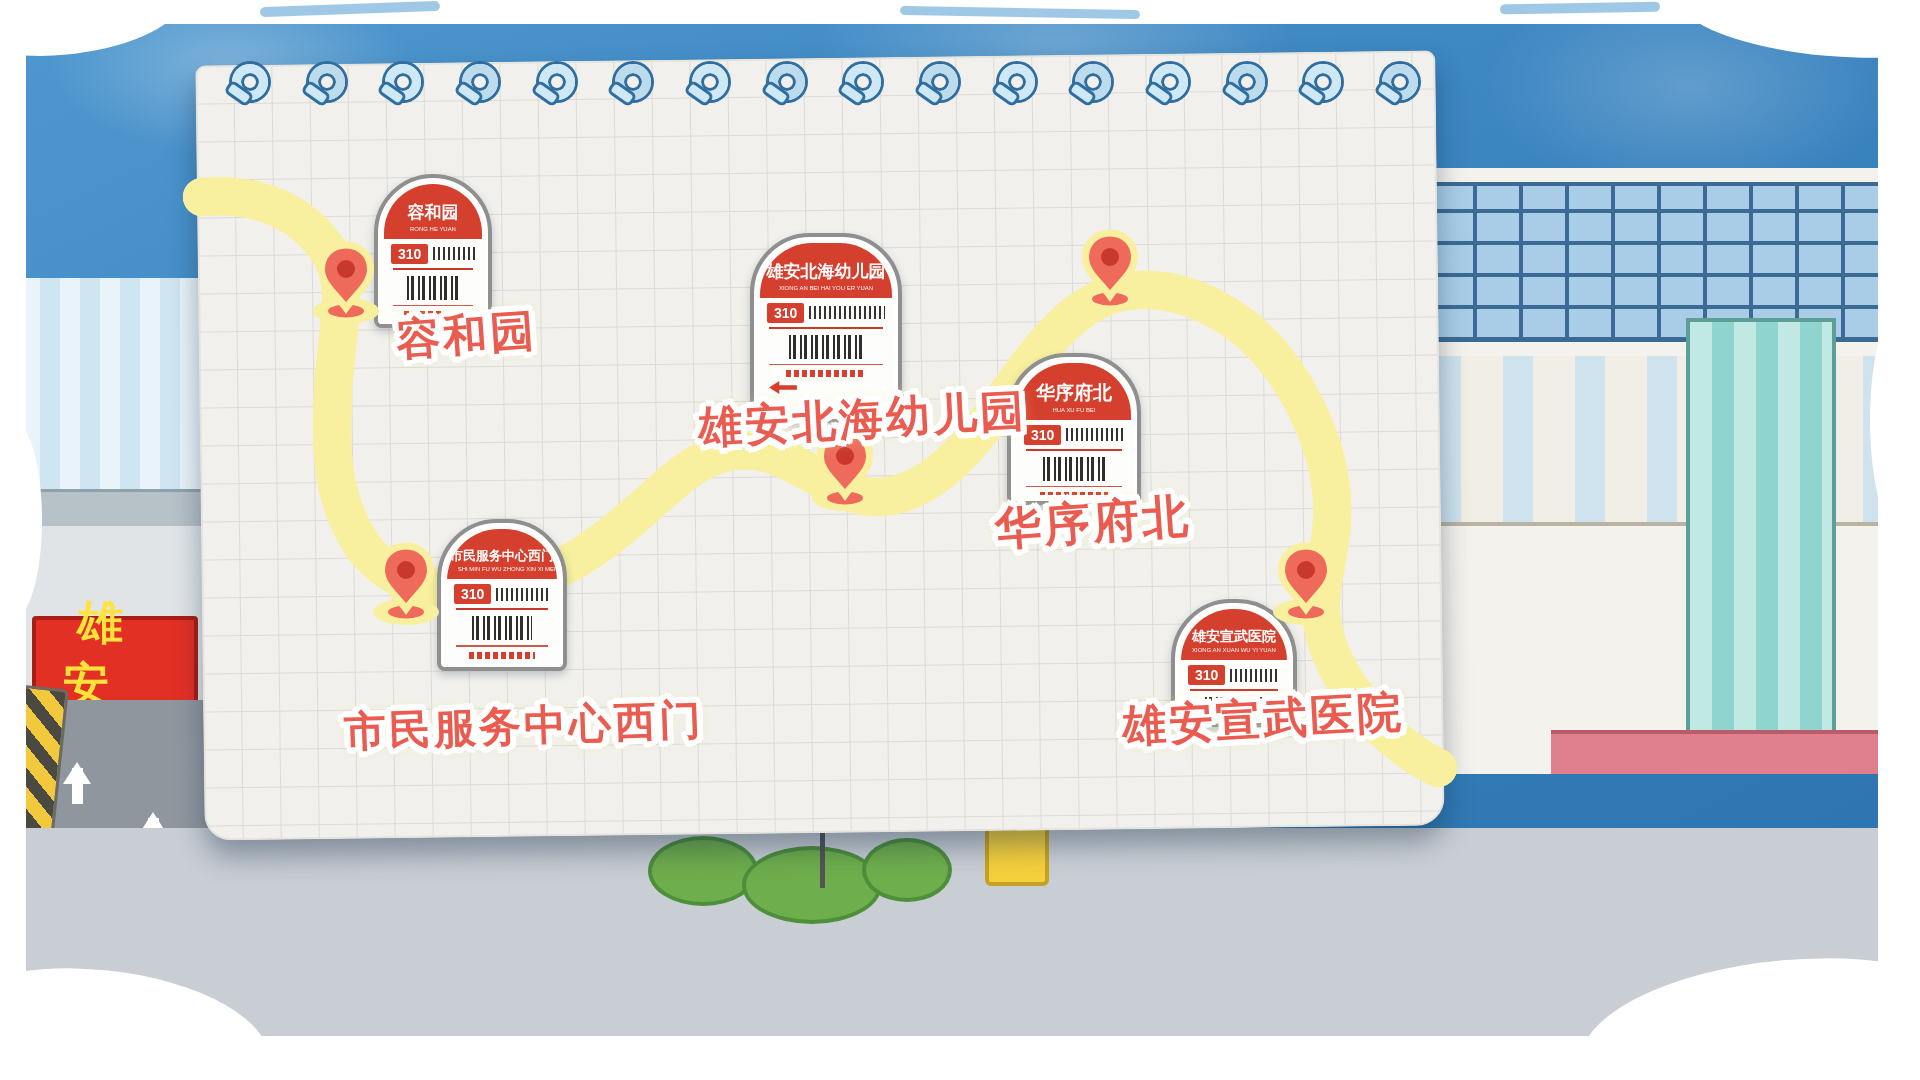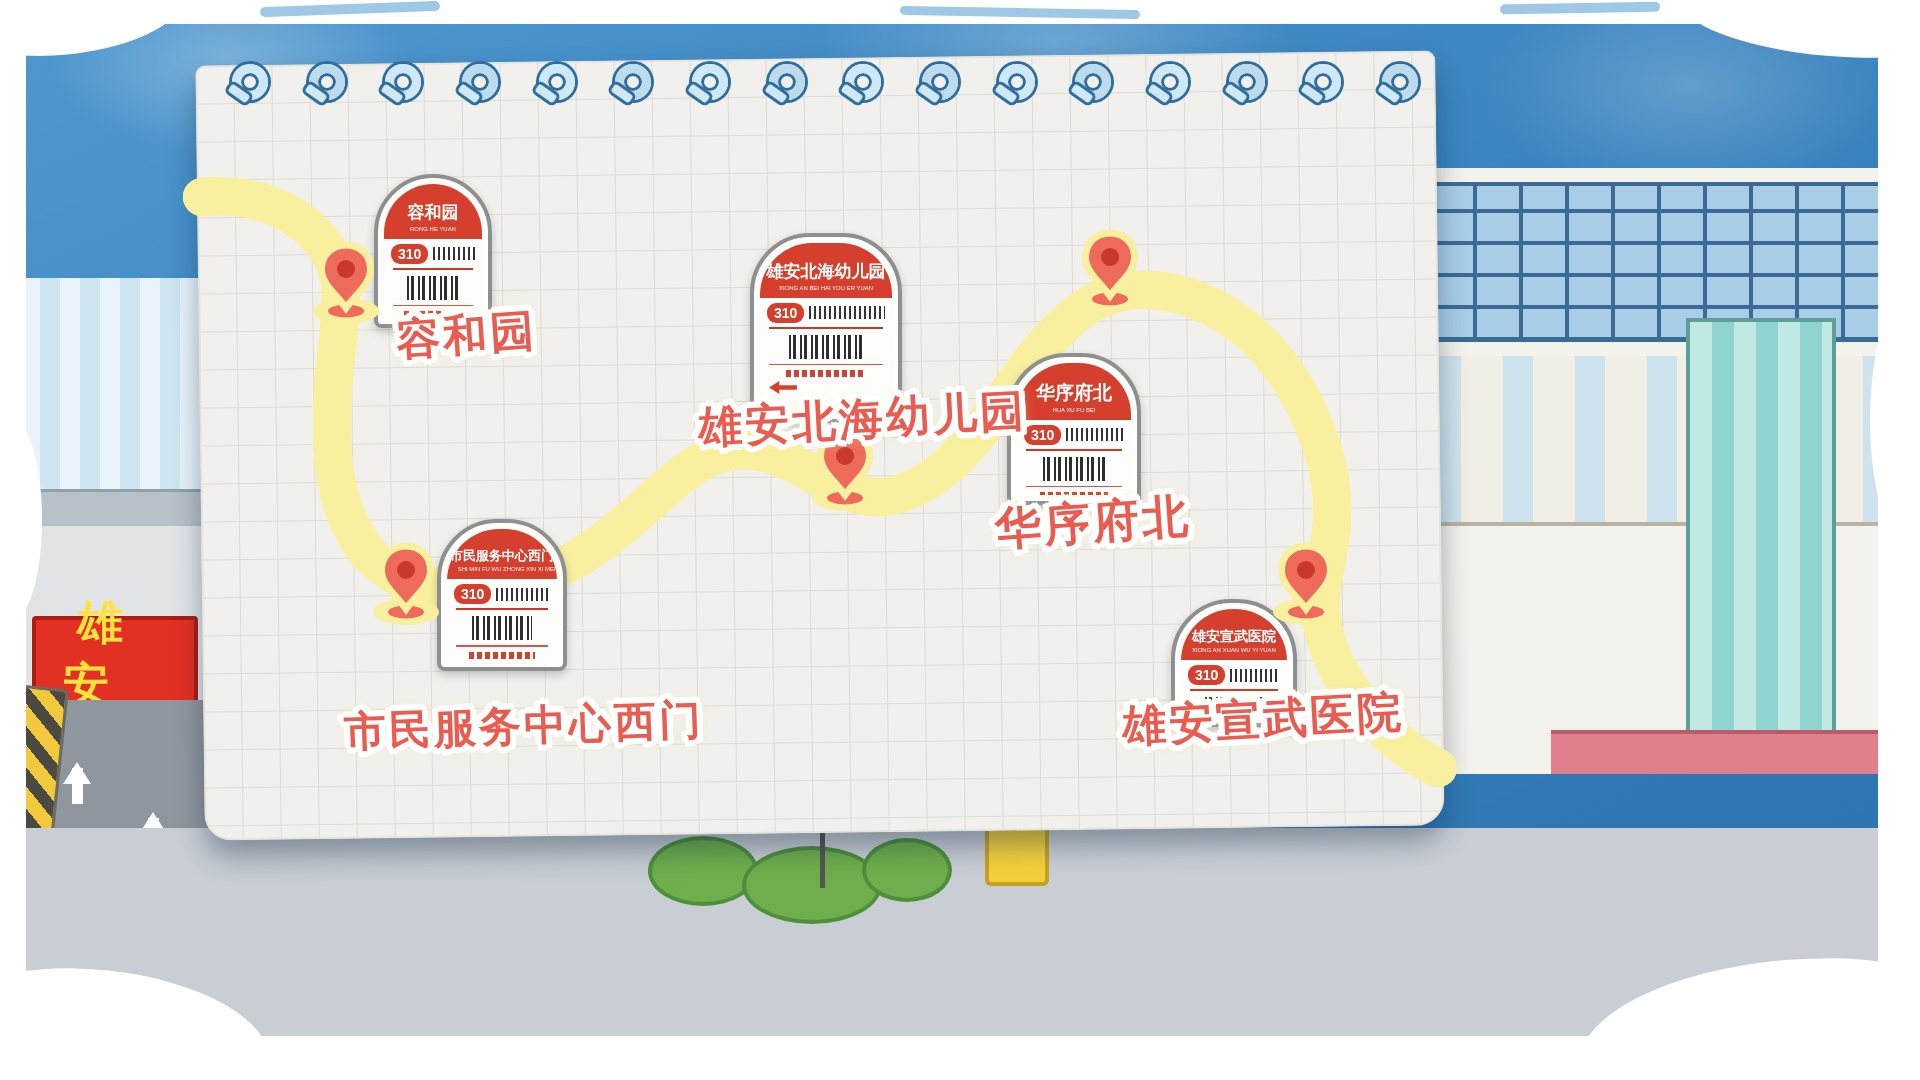--- a/index.html
+++ b/index.html
@@ -72,21 +72,21 @@
 
   
   .stop-sign { position:absolute; z-index:4; background:#fdfdfb; border:4px solid #8f8f8f;
     border-radius:60px 60px 8px 8px; box-shadow:0 4px 8px rgba(40,60,80,.25), inset 0 0 0 3px #fff; }
   .sign-inner { position:absolute; inset:6px; border-radius:52px 52px 4px 4px; overflow:hidden; display:flex; flex-direction:column; }
   .sign-header { background:#d5402e; color:#fff; text-align:center; padding:20px 3px 7px; }
   .sign-name { font-weight:bold; line-height:1.1; }
   .sign-pinyin { font-size:7px; letter-spacing:0; opacity:.95; margin-top:2px; white-space:nowrap; transform:scale(.85); }
   .sign-body { flex:1; padding:5px 7px 4px; display:flex; flex-direction:column; }
   .route-row { display:flex; align-items:center; gap:5px; }
-  .route-badge { background:#d5402e; color:#fff; font-weight:bold; font-size:14px; padding:2px 7px; border-radius:9px; }
+  .route-badge { background:#d5402e; color:#fff; font-weight:bold; font-size:14px; padding:2px 7px; border-radius:2px; }
   .bc-small { flex:1; height:13px; background:repeating-linear-gradient(90deg,#333 0 2px,transparent 2px 5px); }
   .red-line { height:2px; background:#c8392a; margin:4px 2px 2px; }
   .red-line.thin { height:1.5px; opacity:.85; }
   .bc-big { height:24px; width:62%; margin:4px auto 1px;
     background:repeating-linear-gradient(90deg,#2e2e2e 0 2px,transparent 2px 4px,#2e2e2e 4px 7px,transparent 7px 11px); }
   .red-marks { height:7px; width:68%; margin:3px auto 2px; background:repeating-linear-gradient(90deg,#d5402e 0 5px,transparent 5px 8px); }
   .sign-arrow { width:28px; height:13px; margin:2px 0 0 2px; }
 
   .sign-1 { left:374px; top:174px; width:118px; height:154px; }
   .sign-1 .sign-name { font-size:17px; }

